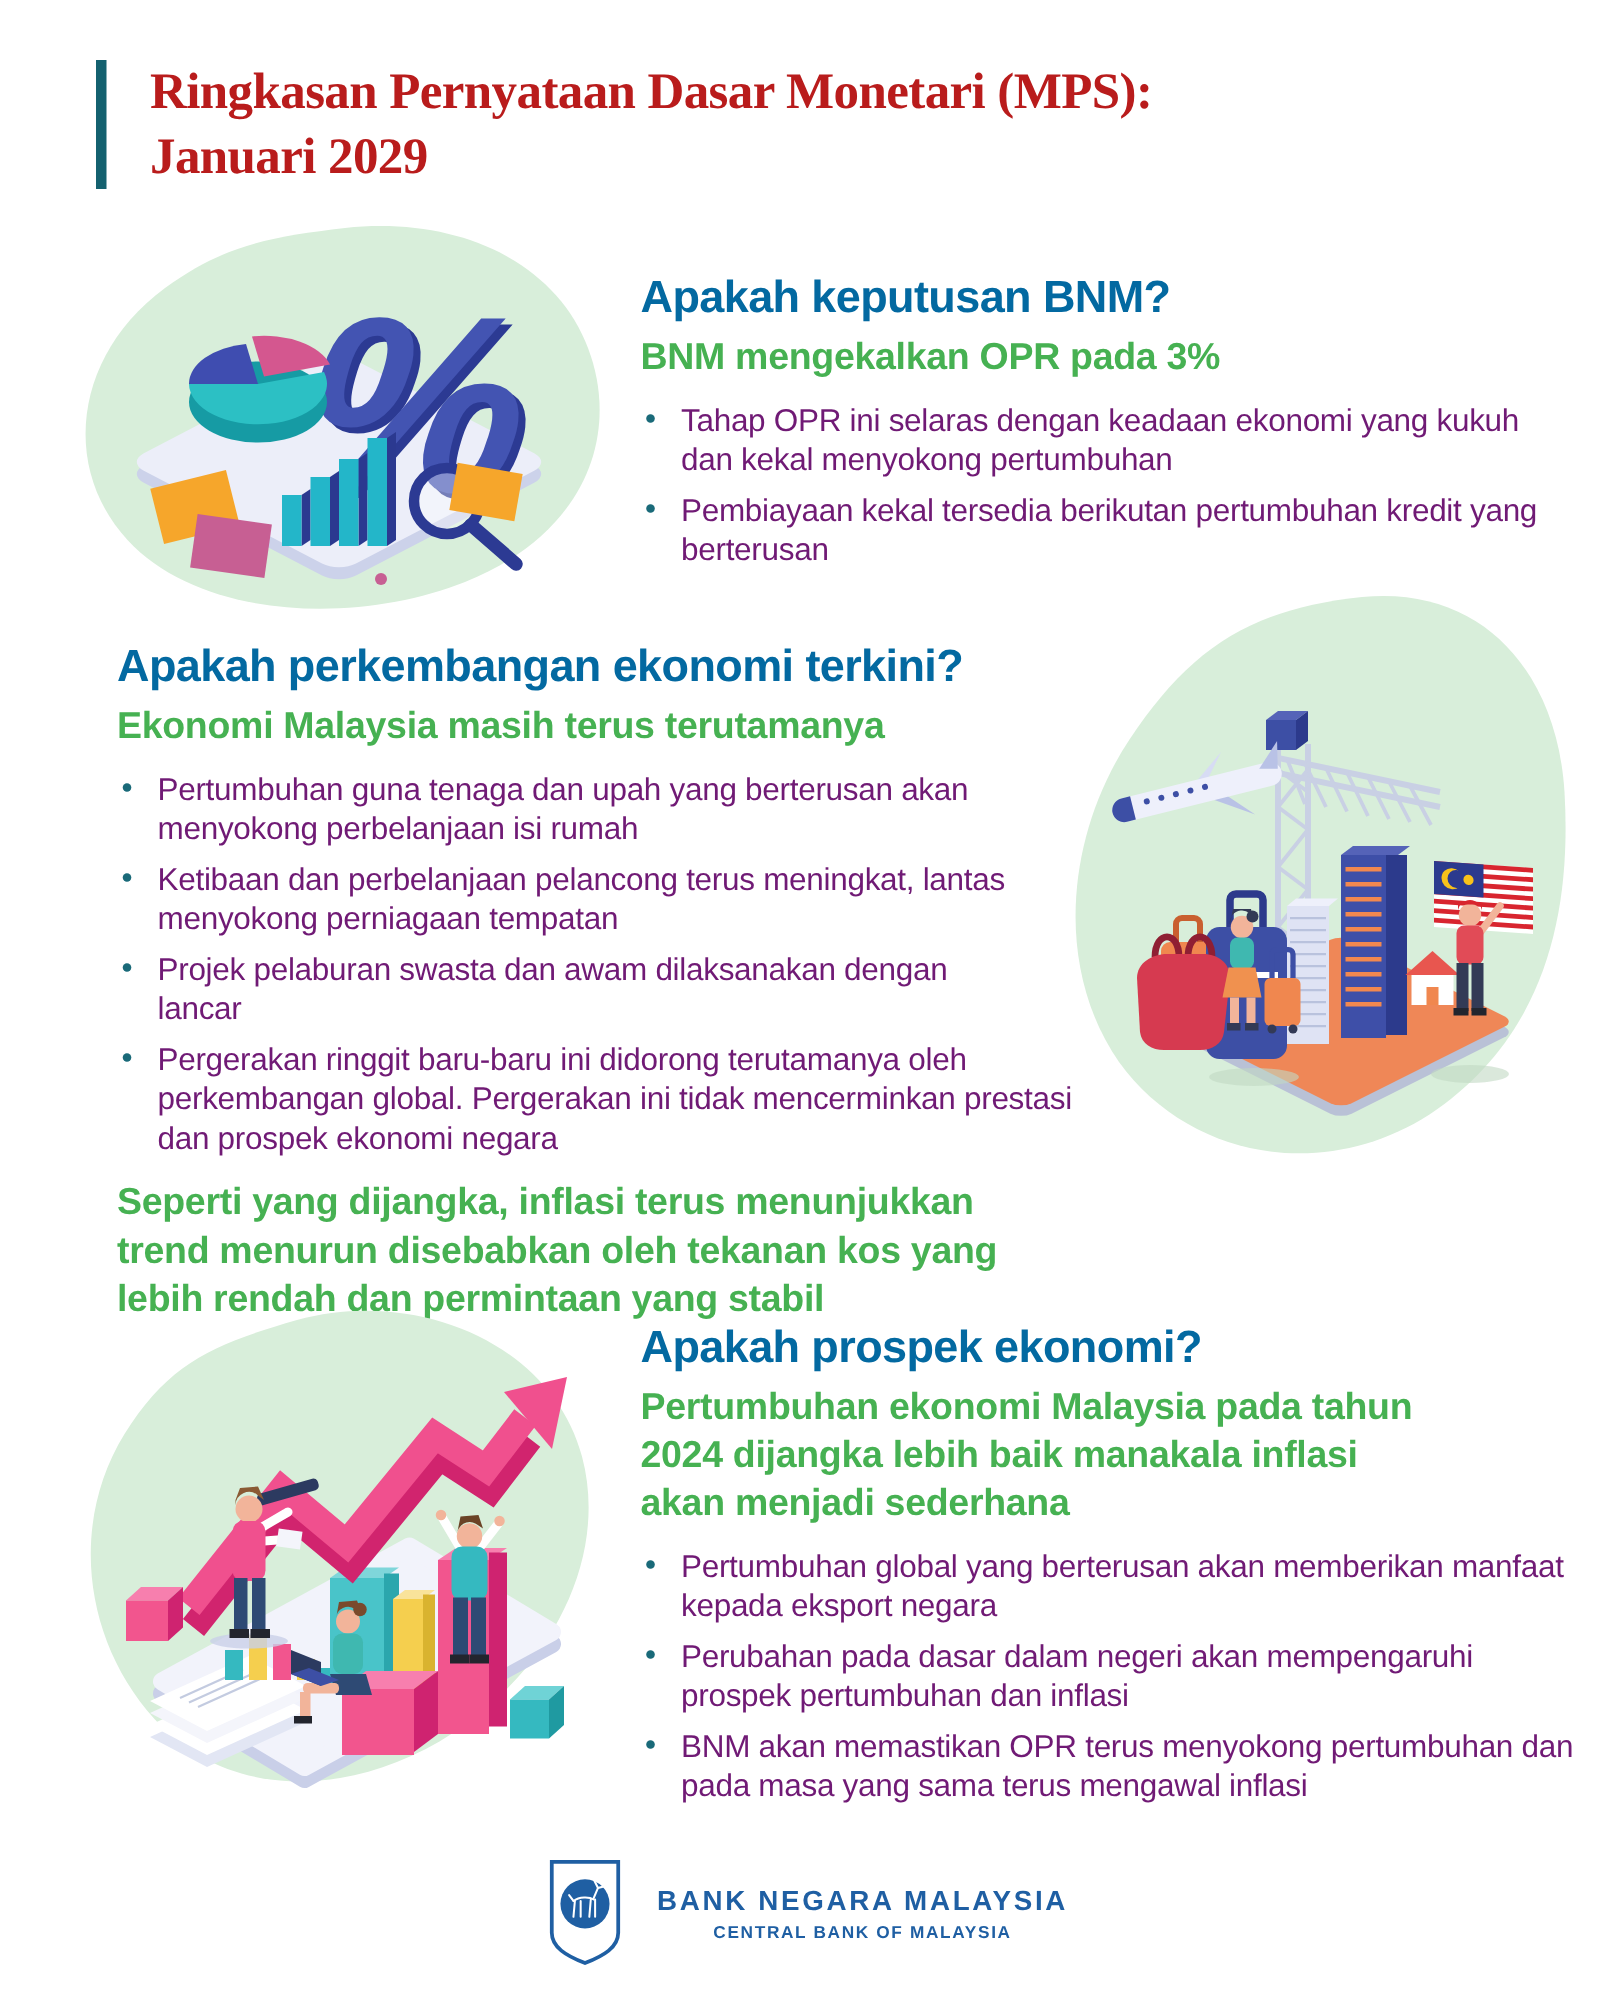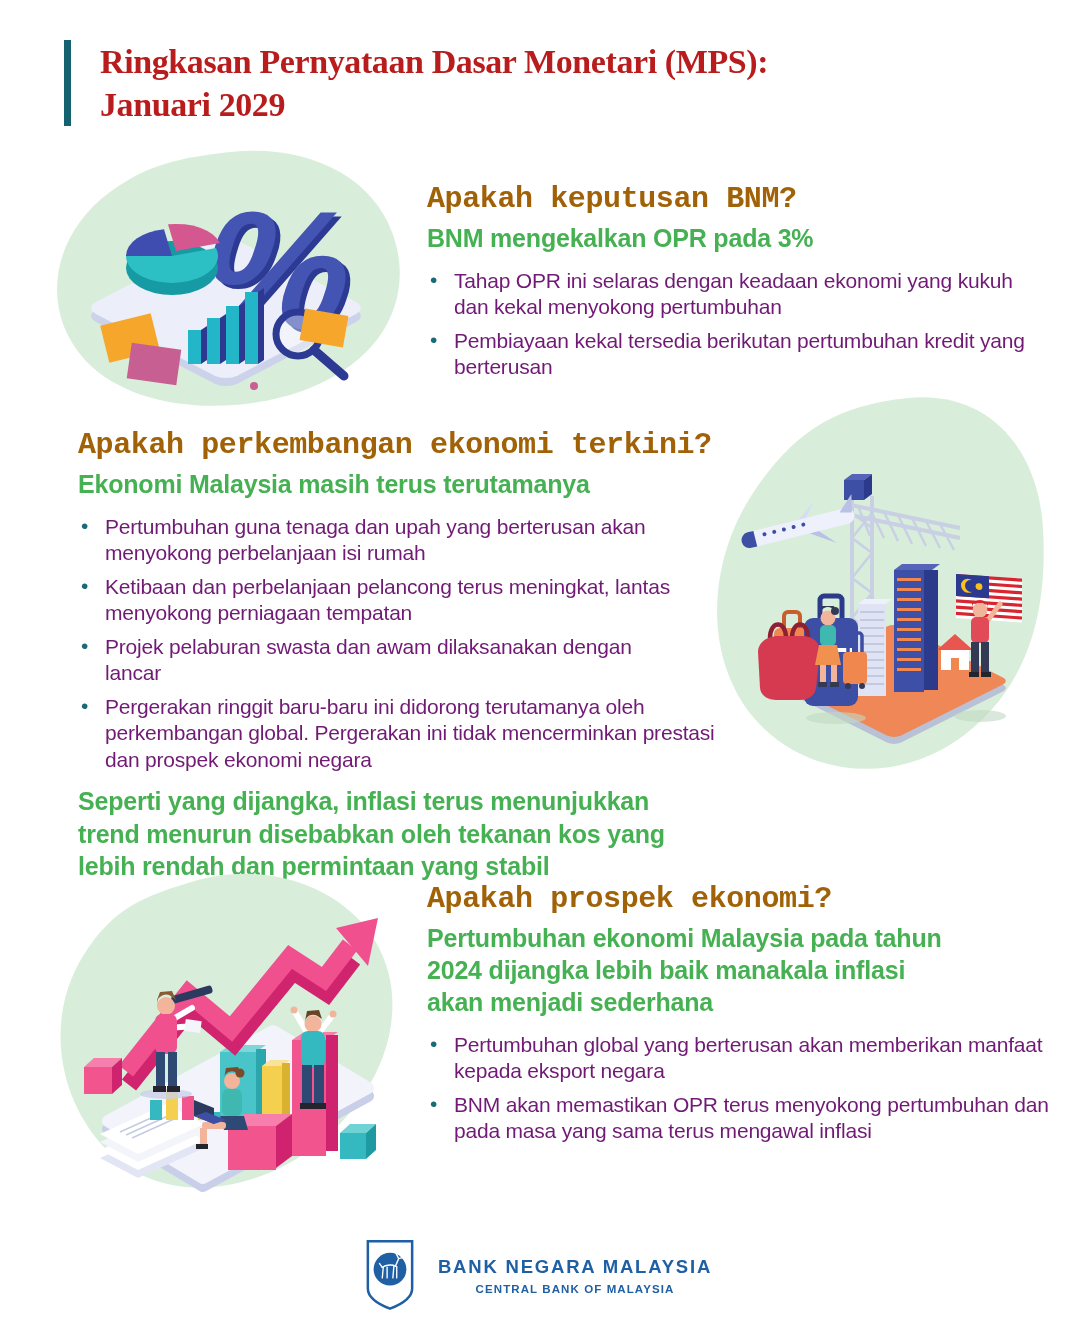--- a/index.html
+++ b/index.html
@@ -4,21 +4,21 @@
 <style>
   html,body{margin:0;padding:0;background:#ffffff;}
   .page{
     position:relative;width:1076px;height:1328px;background:#ffffff;overflow:hidden;
     font-family:"Liberation Sans", sans-serif;
   }
   
   .title-block{position:absolute;left:64px;top:40px;border-left:7px solid #14616f;padding-left:29px;}
   .title{margin:0;font-size:34px;font-weight:bold;color:#b91c1c;line-height:1.27;letter-spacing:-0.4px;font-family:Liberation Serif, serif;}
   
-  .sec-heading{margin:0;font-size:30px;font-weight:bold;color:#a16207;letter-spacing:-0.4px;font-family:Liberation Mono, monospace;}
+  .sec-heading{margin:0;font-size:30px;font-weight:bold;color:#0369a1;letter-spacing:-0.4px;}
   .sec-sub{margin:6px 0 14px 0;font-size:25px;font-weight:bold;color:#46b152;letter-spacing:-0.2px;line-height:1.28;}
   ul.bullets{list-style:none;margin:0;padding:0;font-size:21px;color:#701a75;line-height:1.26;letter-spacing:-0.2px;}
   ul.bullets li{position:relative;padding-left:27px;margin-bottom:7px;}
   ul.bullets li::before{content:"\2022";position:absolute;left:3px;top:-1px;color:#1a6a79;}
   .callout{margin-top:12px;font-size:25px;font-weight:bold;color:#46b152;line-height:1.3;letter-spacing:-0.2px;width:610px;}
   
   .sec1{position:absolute;left:427px;top:182px;width:600px;}
   .sec2{position:absolute;left:78px;top:428px;width:660px;}
   .sec2 ul.bullets{width:655px;}
   .sec3{position:absolute;left:427px;top:882px;width:625px;}
@@ -353,20 +353,21 @@
         <polygon points="26,9 36,0 36,26 26,35" fill="#1f9aa1"></polygon>
       </g>
     </svg>
   </div>
 
   <div class="sec3">
     <h2 class="sec-heading">Apakah prospek ekonomi?</h2>
     <h3 class="sec-sub">Pertumbuhan ekonomi Malaysia pada tahun 2024 dijangka lebih baik manakala inflasi akan menjadi sederhana</h3>
     <ul class="bullets">
       <li><span>Pertumbuhan global yang berterusan akan memberikan manfaat kepada eksport negara</span></li>
+      <li><span>Perubahan pada dasar dalam negeri akan mempengaruhi prospek pertumbuhan dan inflasi</span></li>
       <li><span>BNM akan memastikan OPR terus menyokong pertumbuhan dan pada masa yang sama terus mengawal inflasi</span></li>
     </ul>
   </div>
 
   <div class="footer">
     <svg width="52" height="74" viewBox="0 0 54 76">
       <path d="M4,3 H50 V52 C50,62 40,68 27,73 C14,68 4,62 4,52 Z" fill="#ffffff" stroke="#1f5fa3" stroke-width="2.6"></path>
       <circle cx="27" cy="32" r="17" fill="#1f5fa3"></circle>
       <g stroke="#ffffff" stroke-width="1.4" fill="none" stroke-linecap="round">
         <path d="M19,30 C23,27 30,27 33,29"></path>

